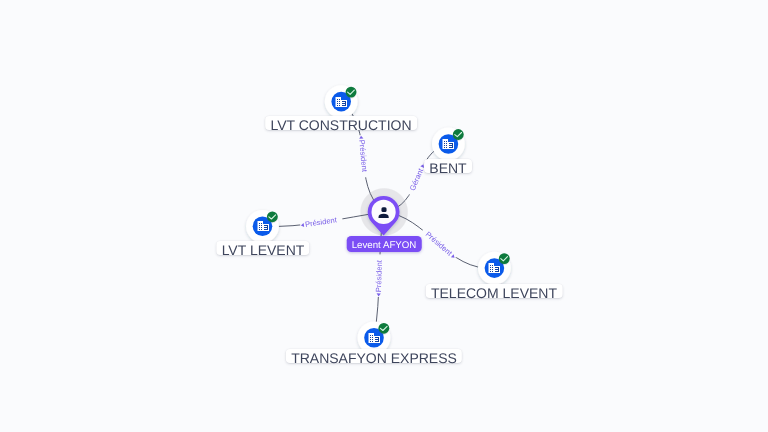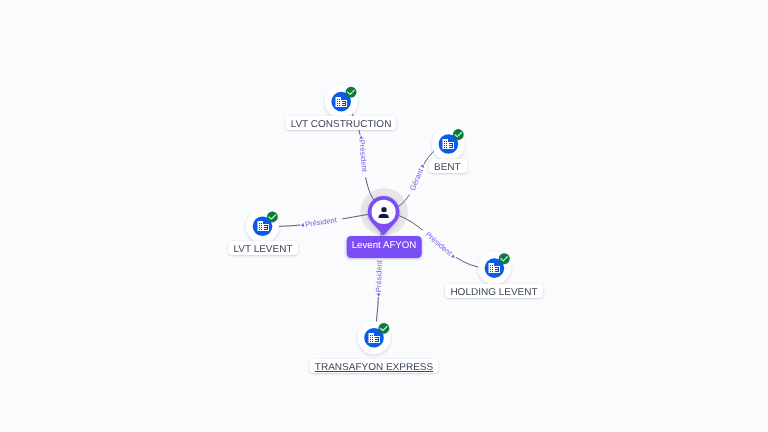--- a/index.html
+++ b/index.html
@@ -9,26 +9,26 @@
   svg.graph{position:absolute;left:0;top:0;width:768px;height:432px;overflow:visible;}
 
   .edge-path{fill:none;stroke:#5a6071;stroke-width:1;stroke-linecap:round;}
   .edge-label{font-family:"Liberation Sans",sans-serif;font-size:7.6px;fill:#7b61e8;
               letter-spacing:0;}
   .edge-arrow{fill:#7b61e8;}
 
   #labels{position:absolute;left:0;top:0;width:768px;height:432px;}
   .nlabel{position:absolute;background:#ffffff;-webkit-font-smoothing:antialiased;will-change:transform;border-radius:4px;
           box-shadow:0 1px 2.5px rgba(46,52,80,.18),0 0 0 0.5px rgba(46,52,80,.04);
-          color:#3e455c;font-size:10px;letter-spacing:0;
+          color:#3e455c;font-size:14px;letter-spacing:0;
           white-space:nowrap;padding:0 5.3px;height:14.4px;line-height:18.1px;min-width:28px;box-sizing:content-box;
           transform:translateX(-50%);text-align:left;}
   .clabel{position:absolute;background:#7b4df5;will-change:transform;border-radius:4.5px;color:#ffffff;
           font-size:9.7px;letter-spacing:0;white-space:nowrap;
-          padding:0 4.95px;height:22px;line-height:20.6px;transform:translateX(-50%);
+          padding:0 4.95px;height:16px;line-height:20.6px;transform:translateX(-50%);
           box-shadow:0 1px 3px rgba(70,50,170,.3);}
 </style>
 </head>
 <body>
 
 <div id="stage">
   <svg class="graph" viewBox="0 0 768 432">
     <defs>
       <filter id="nodeshadow" x="-70%" y="-70%" width="240%" height="240%">
         <feDropShadow dx="0" dy="1.3" stdDeviation="1.5" flood-color="#2b3050" flood-opacity="0.20"></feDropShadow>
@@ -205,18 +205,18 @@
           <g>
             <rect x="381.45" y="207.15" width="5.1" height="4.92" rx="1.55" fill="#0e1b3d"></rect>
             <path d="M 378.50 218.00 v -1.1 c 0 -2.3 2.3 -3.2 5.1 -3.2 c 2.8 0 5.1 0.9 5.1 3.2 v 1.1 z" fill="#0e1b3d"></path>
           </g>
         </g>
       </g>
   </svg>
   <div id="labels">
       <div class="nlabel" style="left: 341.2px; top: 115.7px;">LVT CONSTRUCTION</div>
       <div class="nlabel" style="left: 448px; top: 158.6px;">BENT</div>
-      <div class="nlabel" style="left: 494.4px; top: 283.6px;">HOLDING LEVENT</div>
-      <div class="nlabel" style="left: 374px; top: 359px; text-decoration: underline;">TRANSAFYON EXPRESS</div>
+      <div class="nlabel" style="left: 494.4px; top: 283.6px;">TELECOM LEVENT</div>
+      <div class="nlabel" style="left: 374px; top: 349px;">TRANSAFYON EXPRESS</div>
       <div class="nlabel" style="left: 262.5px; top: 241.2px;">LVT LEVENT</div>
       <div class="clabel" style="left: 383.6px; top: 235.9px;">Levent AFYON</div>
     </div>
 </div>
 
 </body></html>

